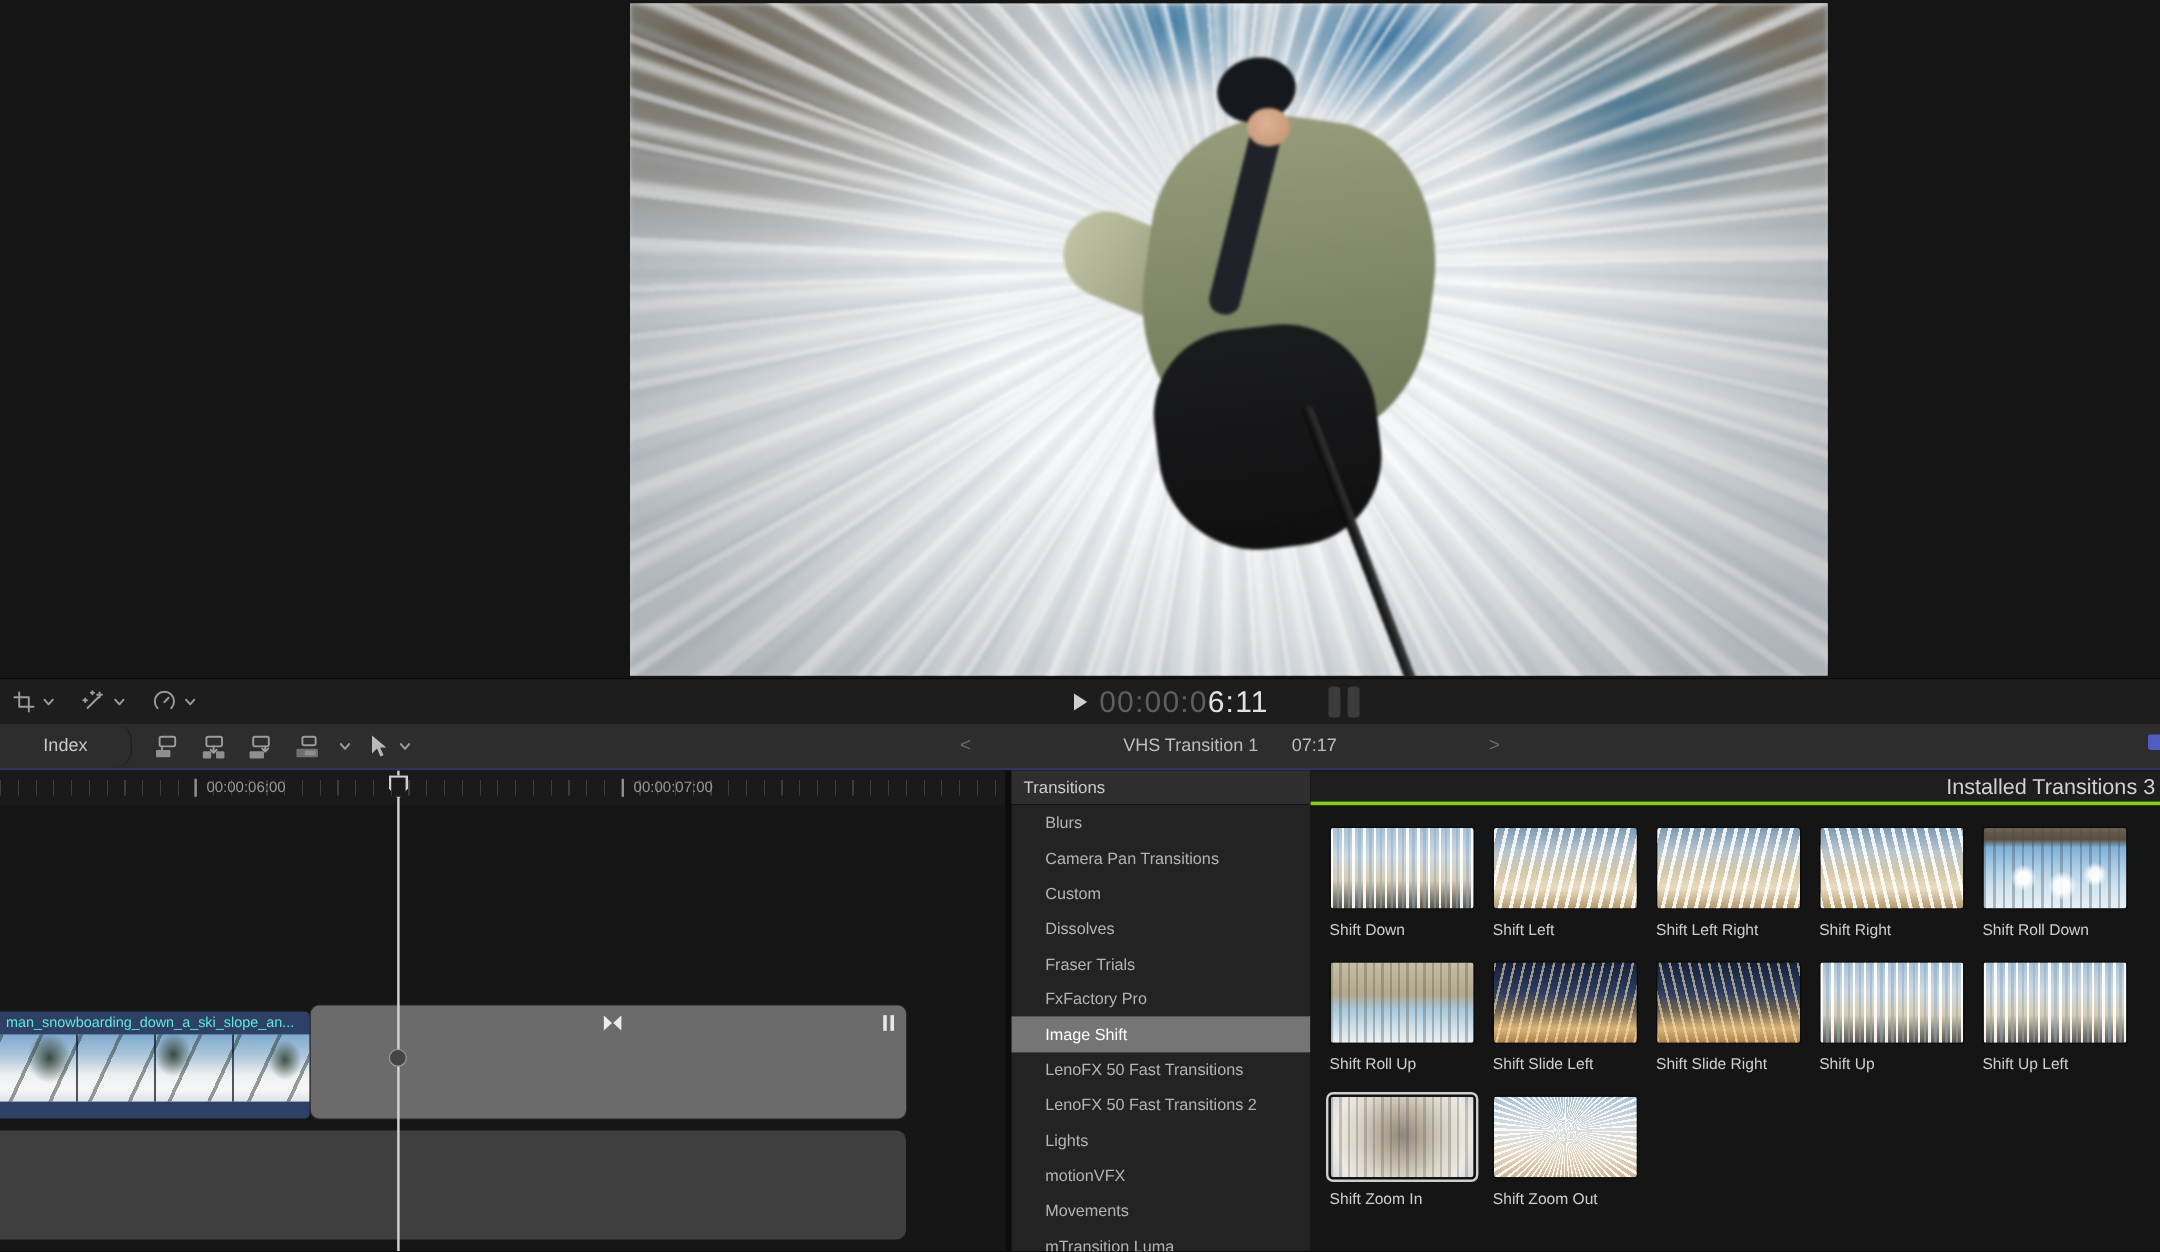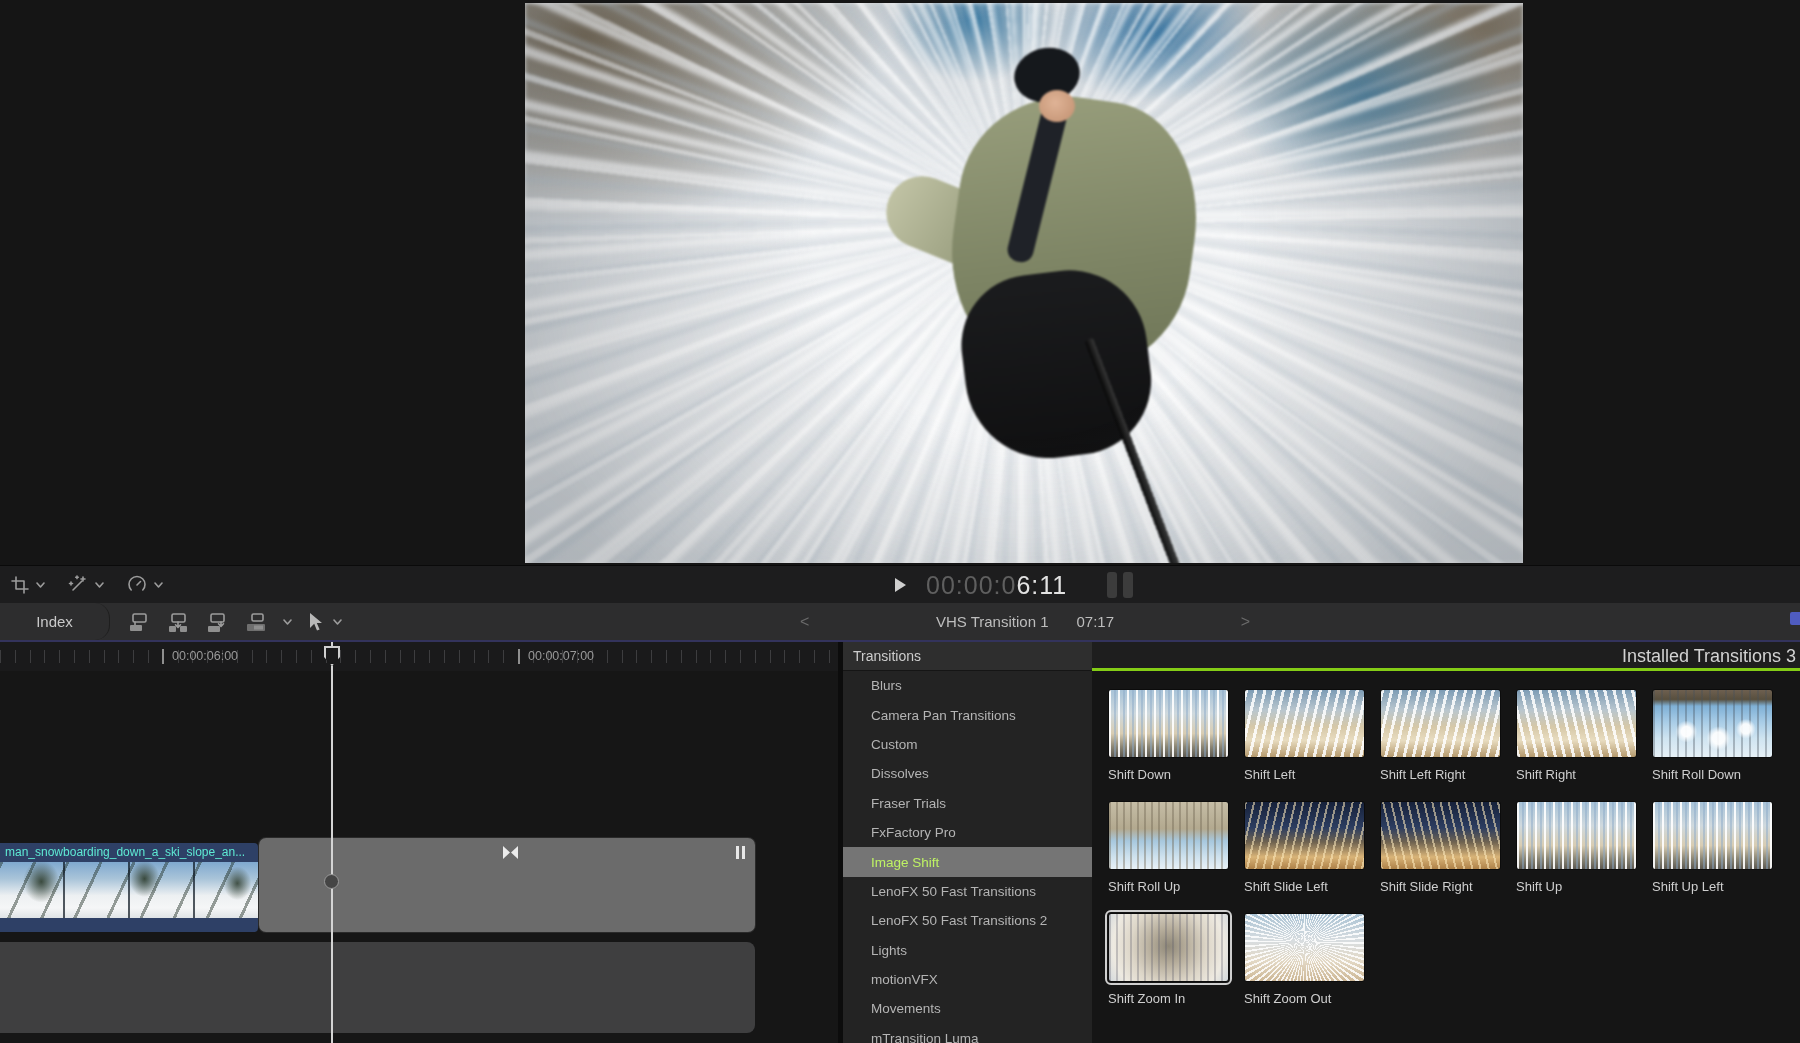--- a/index.html
+++ b/index.html
@@ -49,21 +49,21 @@
     background:linear-gradient(180deg,#1b1c1e,#101011); border-radius:38% 42% 40% 45%; transform:rotate(-7deg); }
   .person .stick { position:absolute; left:56%; top:60%; width:9px; height:520px;
     background:linear-gradient(90deg,#060606,#383838); transform:rotate(-21deg); transform-origin:top center; border-radius:4px; }
 
   
   .transport { position:absolute; left:0; top:565px; width:1800px; height:38px; background:#1d1d1e; border-top:1px solid #0a0a0a; }
   .left-tools { position:absolute; left:10px; top:0; height:38px; display:flex; align-items:center; gap:22px; }
   .tool-group { display:flex; align-items:center; gap:6px; }
   .tool-group svg { display:block; }
   .chev { width:9px; height:6px; }
-  .timecode-wrap { position:absolute; left:895px; top:0; height:38px; display:flex; align-items:center; gap:20px; }
+  .timecode-wrap { position:absolute; left:895px; top:0; height:38px; display:flex; align-items:center; gap:10px; }
   .play-tri { width:0; height:0; border-left:11px solid #cfcfcf; border-top:7px solid transparent; border-bottom:7px solid transparent; }
   .timecode { font-size:25px; letter-spacing:1px; color:#5f5f5f; }
   .timecode .bright { color:#e2e2e2; }
   .meters { position:absolute; left:1107px; top:6px; display:flex; gap:6px; }
   .meter { width:10px; height:26px; background:#3c3c3c; border-radius:3px; }
 
   
   .index-bar { position:absolute; left:0; top:603px; width:1800px; height:37px; background:#2d2d2e; }
   .index-btn { position:absolute; left:0; top:0; width:110px; height:37px; display:flex; align-items:center; justify-content:center;
     color:#c9c9c9; font-size:15px; border-right:1px solid #1e1e1e;border-radius:15px; }
@@ -103,21 +103,21 @@
     clip-path:polygon(0 0, 100% 0, 100% 55%, 50% 100%, 0 55%); }
   .playhead-dot { position:absolute; left:324px; top:232px; width:15px; height:15px; border-radius:50%;
     background:#454545; border:1.5px solid #9a9a9a; }
 
   
   .panel-gap { position:absolute; left:838px; top:642px; width:5px; height:401px; background:#0c0c0c; }
   .sidebar { position:absolute; left:843px; top:642px; width:249px; height:401px; background:#232323; }
   .sidebar-header { height:29px; line-height:29px; padding-left:10px; background:#2e2e2e; border-bottom:1px solid #151515;
     color:#cdcdcd; font-size:14px; }
   .side-item { height:29.4px; display:flex; align-items:center; padding-left:28px; color:#b4b4b4; font-size:13.5px; }
-  .side-item.selected { background:#757575; color:#bef264; }
+  .side-item.selected { background:#757575; color:#ffffff; }
   .grid-panel { position:absolute; left:1092px; top:642px; width:708px; height:401px; background:#151515; overflow:hidden; }
   .grid-header { height:29px; line-height:29px; text-align:right; padding-right:4px; color:#d2d2d2; font-size:18px;
     background:#1e1e1e; border-bottom:3px solid #84cc16; white-space:nowrap; overflow:hidden; }
   .tiles { position:absolute; left:16px; top:47px; display:grid; grid-template-columns:repeat(5,121px); column-gap:15px; row-gap:19px; }
   .tile { width:121px; }
   .thumb { width:121px; height:69px; border-radius:3px; border:1px solid #0c0c0c; }
   .tile.selected .thumb { outline:2px solid #cfcfcf; outline-offset:1px; }
   .tile-label { margin-top:9px; color:#cfcfcf; font-size:13px; white-space:nowrap; }
 
   

